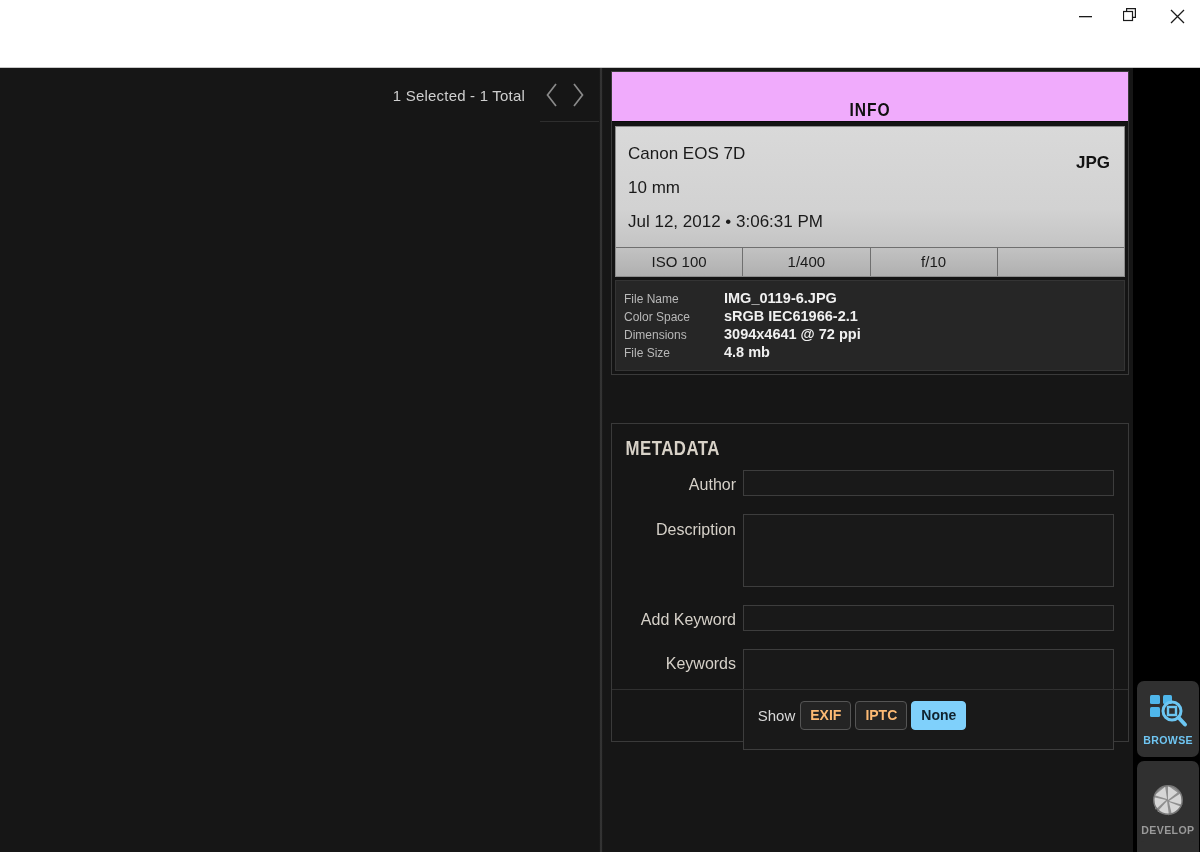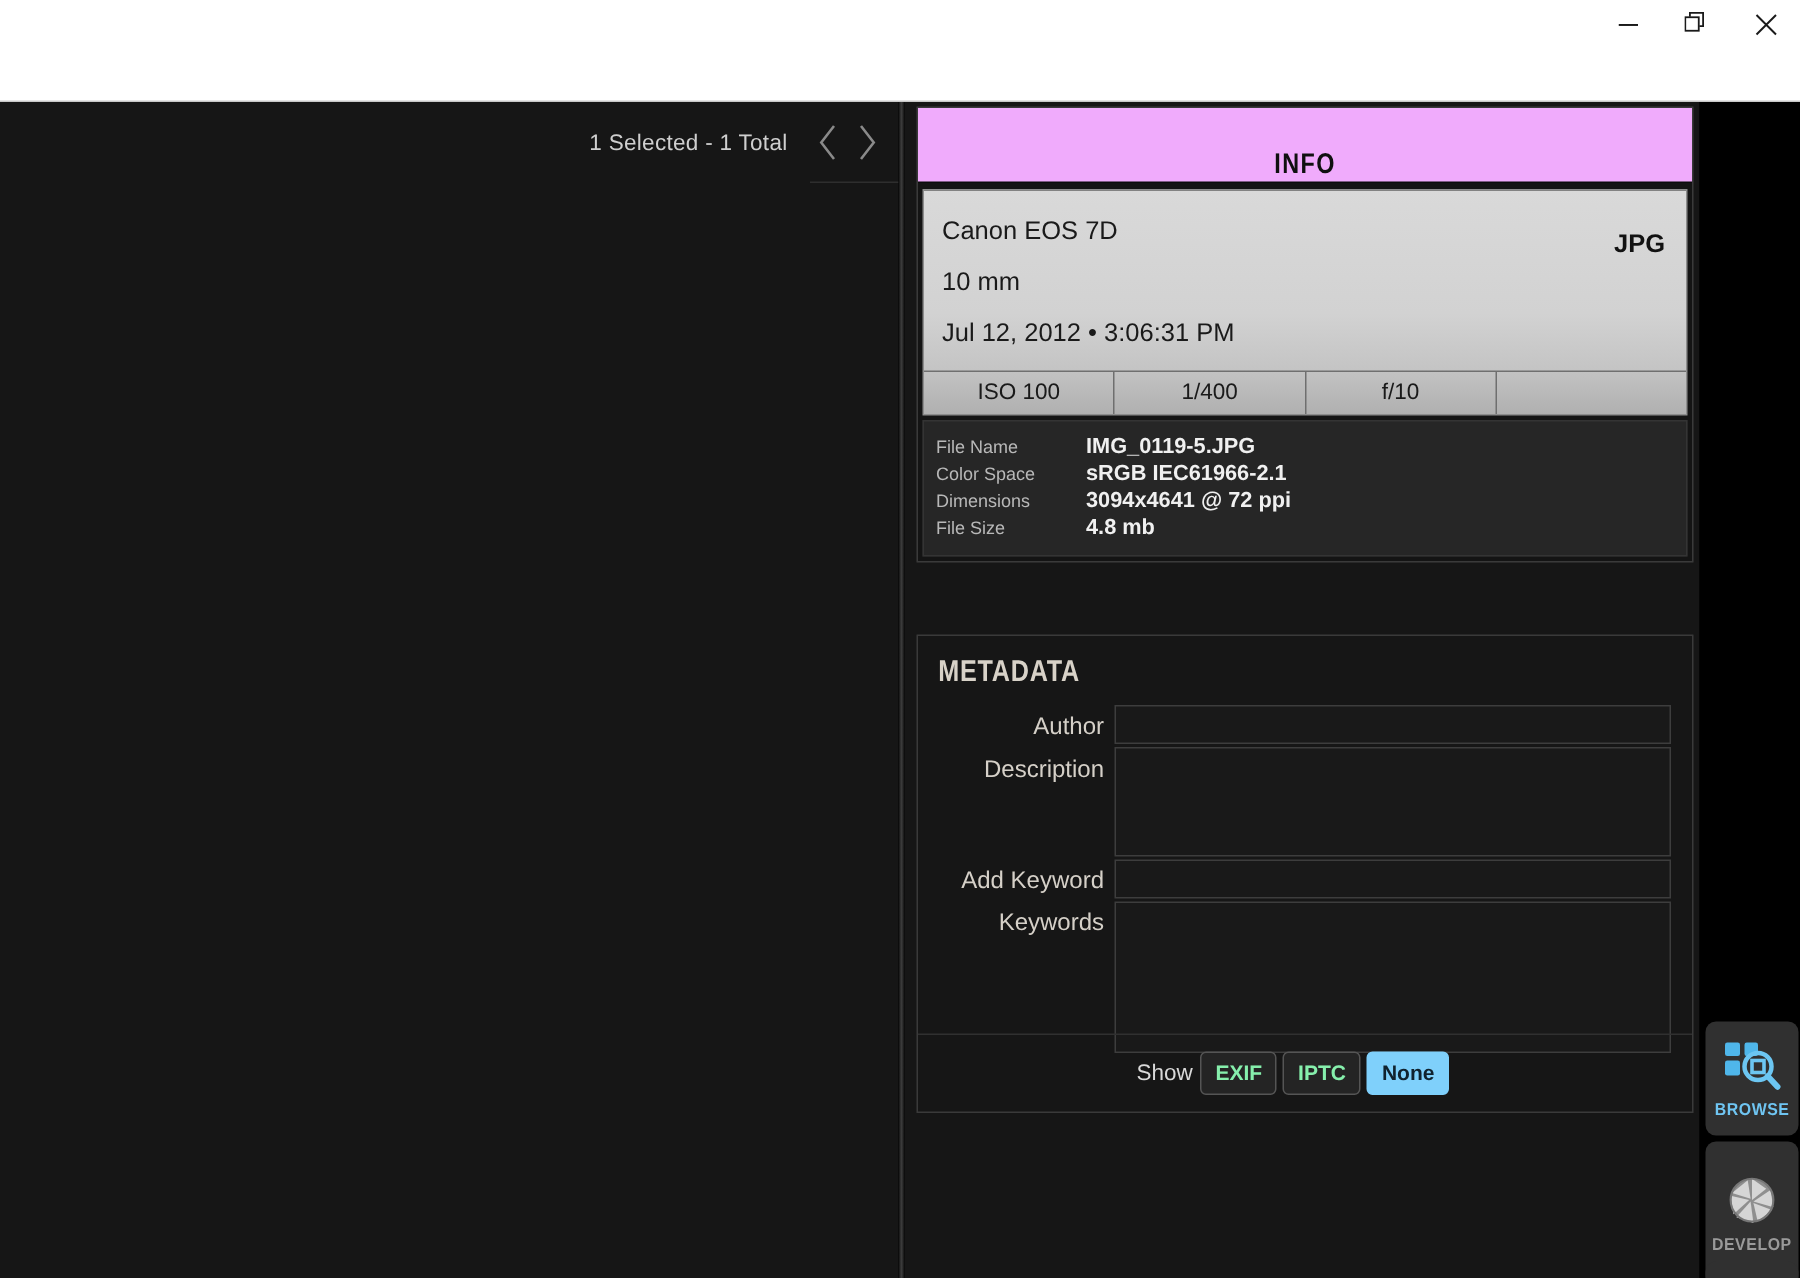--- a/index.html
+++ b/index.html
@@ -123,21 +123,21 @@
   .meta-panel {
     position: absolute; left: 8px; top: 355px; width: 518px; height: 319px;
     border: 1px solid #3a3a3a; background: #161616;
   }
   .meta-title {
     color: #d8d2c8; font-size: 20px; font-weight: bold;
     letter-spacing: .6px; padding: 13px 0 0 16px;
     transform: scaleX(.84); transform-origin: left center;
   }
   .meta-fields { padding: 10px 14px 0 0; }
-  .meta-row { display: flex; align-items: flex-start; margin-bottom: 2px; }
+  .meta-row { display: flex; align-items: flex-start; margin-bottom: 18px; }
   .meta-label {
     width: 131px; text-align: right; padding-right: 7px;
     color: #d5d0c8; font-size: 16px; line-height: 1;
   }
   .meta-input {
     flex: 1 1 auto; background: #191919;
     border: 1px solid #3d3d3d; outline: none;
     color: #ddd; font-family: inherit; font-size: 14px;
     padding: 4px 5px;
   }
@@ -153,21 +153,21 @@
   .show-bar {
     position: absolute; left: 0; bottom: 0; width: 100%; height: 52px;
     border-top: 1px solid #303030;
     display: flex; align-items: center; justify-content: center;
   }
   .show-label { color: #d9d9d9; font-size: 15px; margin-right: 5px; }
   .show-btn {
     font-family: inherit; font-size: 14px; font-weight: bold;
     padding: 5px 9px 6px 9px; margin-right: 4px;
     border-radius: 4px; cursor: default;
-    background: #242424; color: #86efac; border: 1px solid #555;
+    background: #242424; color: #fdba74; border: 1px solid #555;
   }
   .show-btn.active {
     background: #7fd0fb; color: #10222e; border: 1px solid #7fd0fb;
   }
   .show-btn:last-child { margin-right: 16px; }
 
   
   .rail {
     position: absolute; left: 1133px; top: 0; width: 67px; height: 784px;
     background: #000;
@@ -254,21 +254,21 @@
               <div class="exif-cell">ISO 100</div>
               <div class="exif-cell">1/400</div>
               <div class="exif-cell">f/10</div>
               <div class="exif-cell"></div>
             </div>
           </div>
 
           <div class="file-block">
             <div class="file-row">
               <span class="file-label">File Name</span>
-              <span class="file-value">IMG_0119-5.JPG</span>
+              <span class="file-value">IMG_0119-6.JPG</span>
             </div>
             <div class="file-row">
               <span class="file-label">Color Space</span>
               <span class="file-value">sRGB IEC61966-2.1</span>
             </div>
             <div class="file-row">
               <span class="file-label">Dimensions</span>
               <span class="file-value">3094x4641 @ 72 ppi</span>
             </div>
             <div class="file-row">

